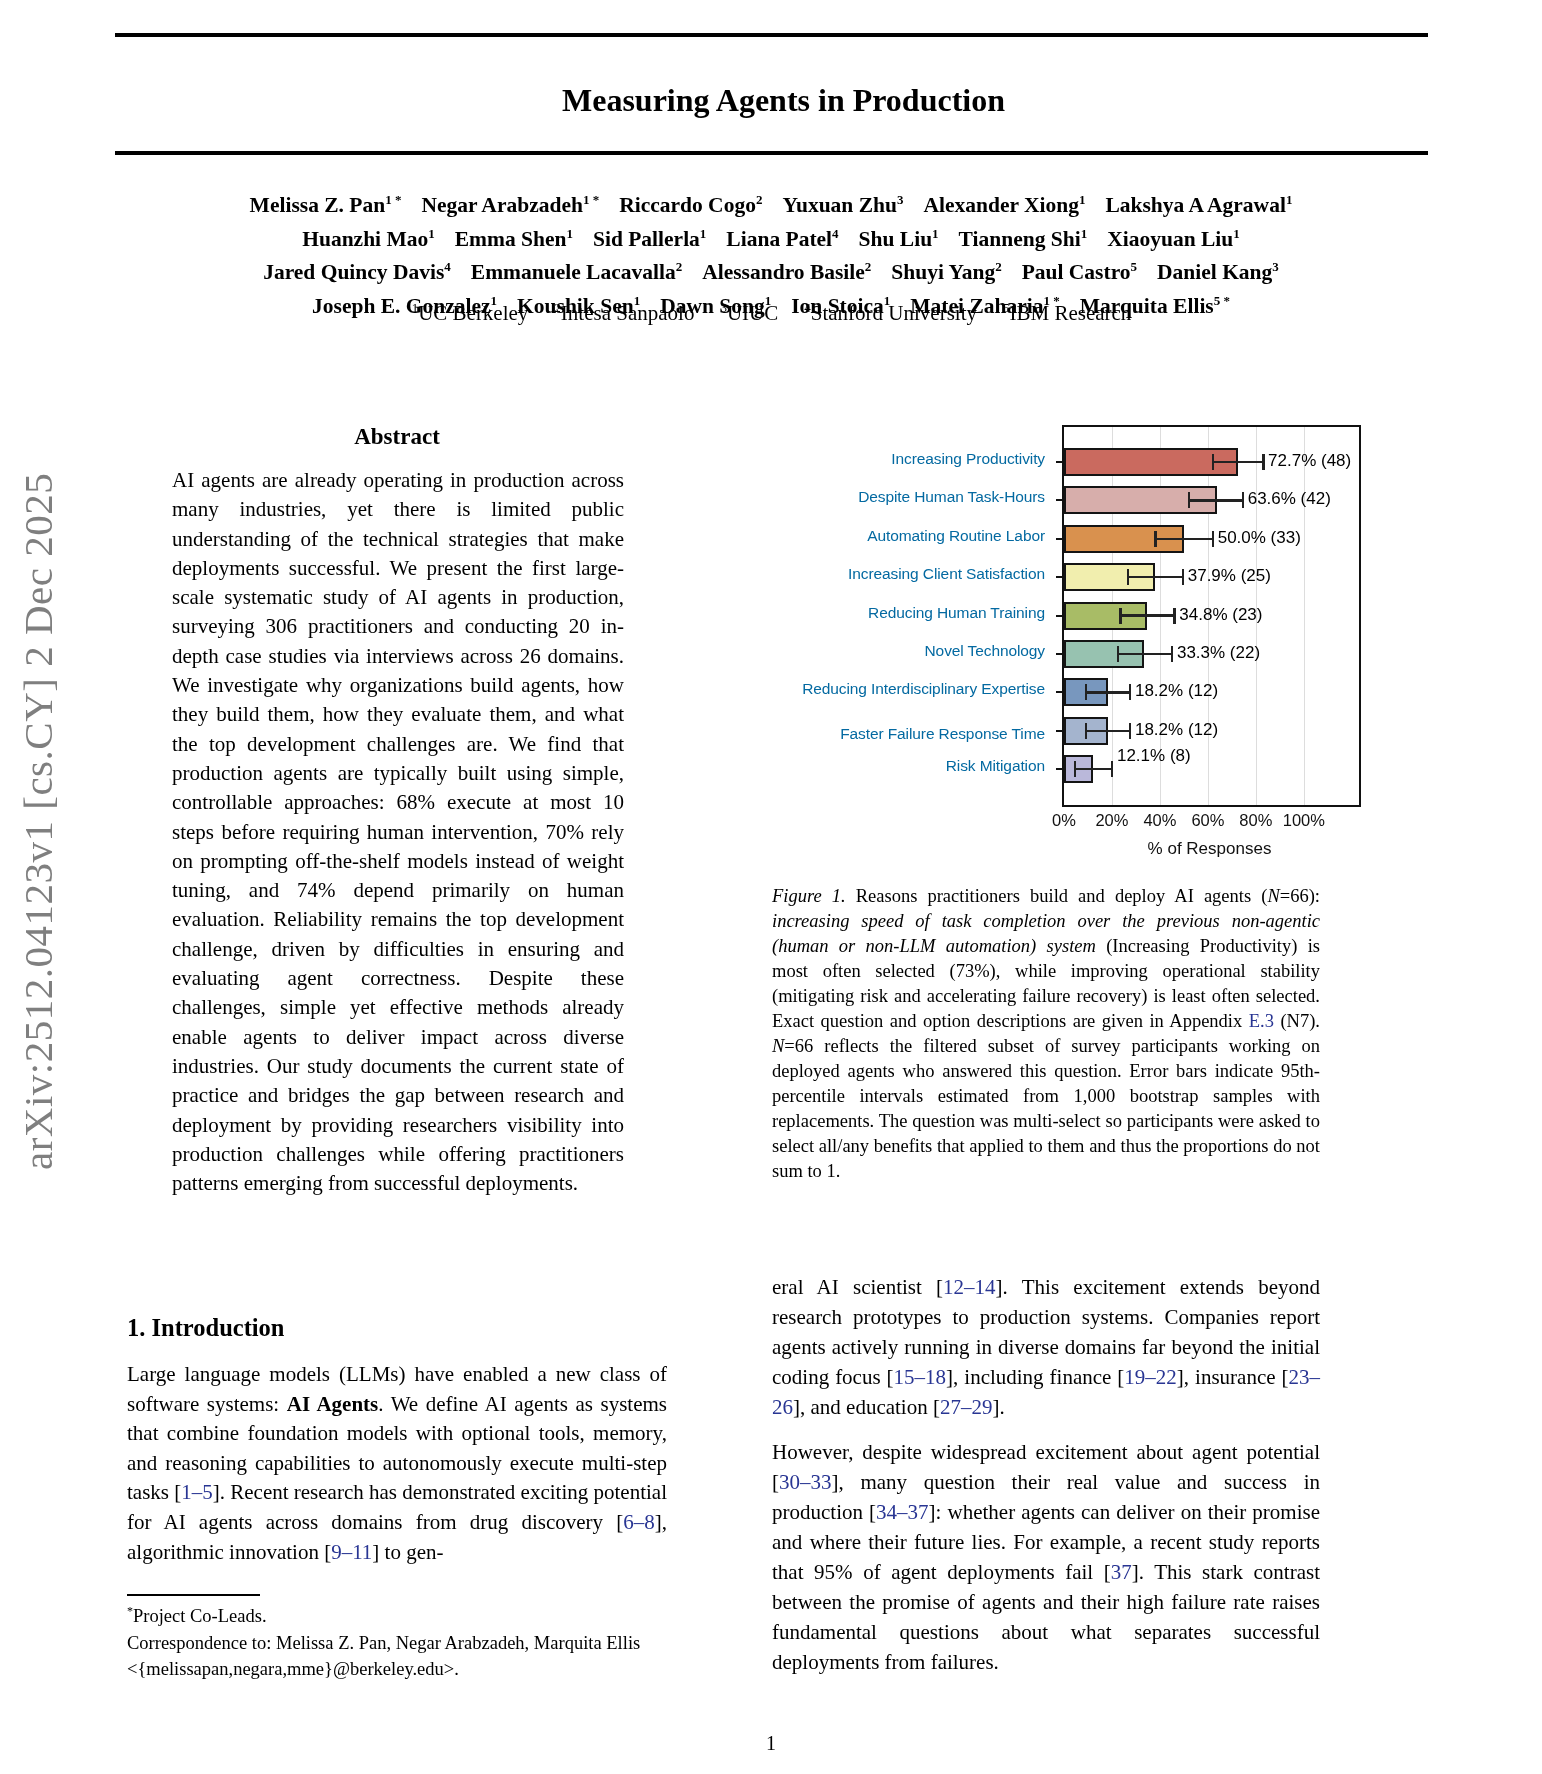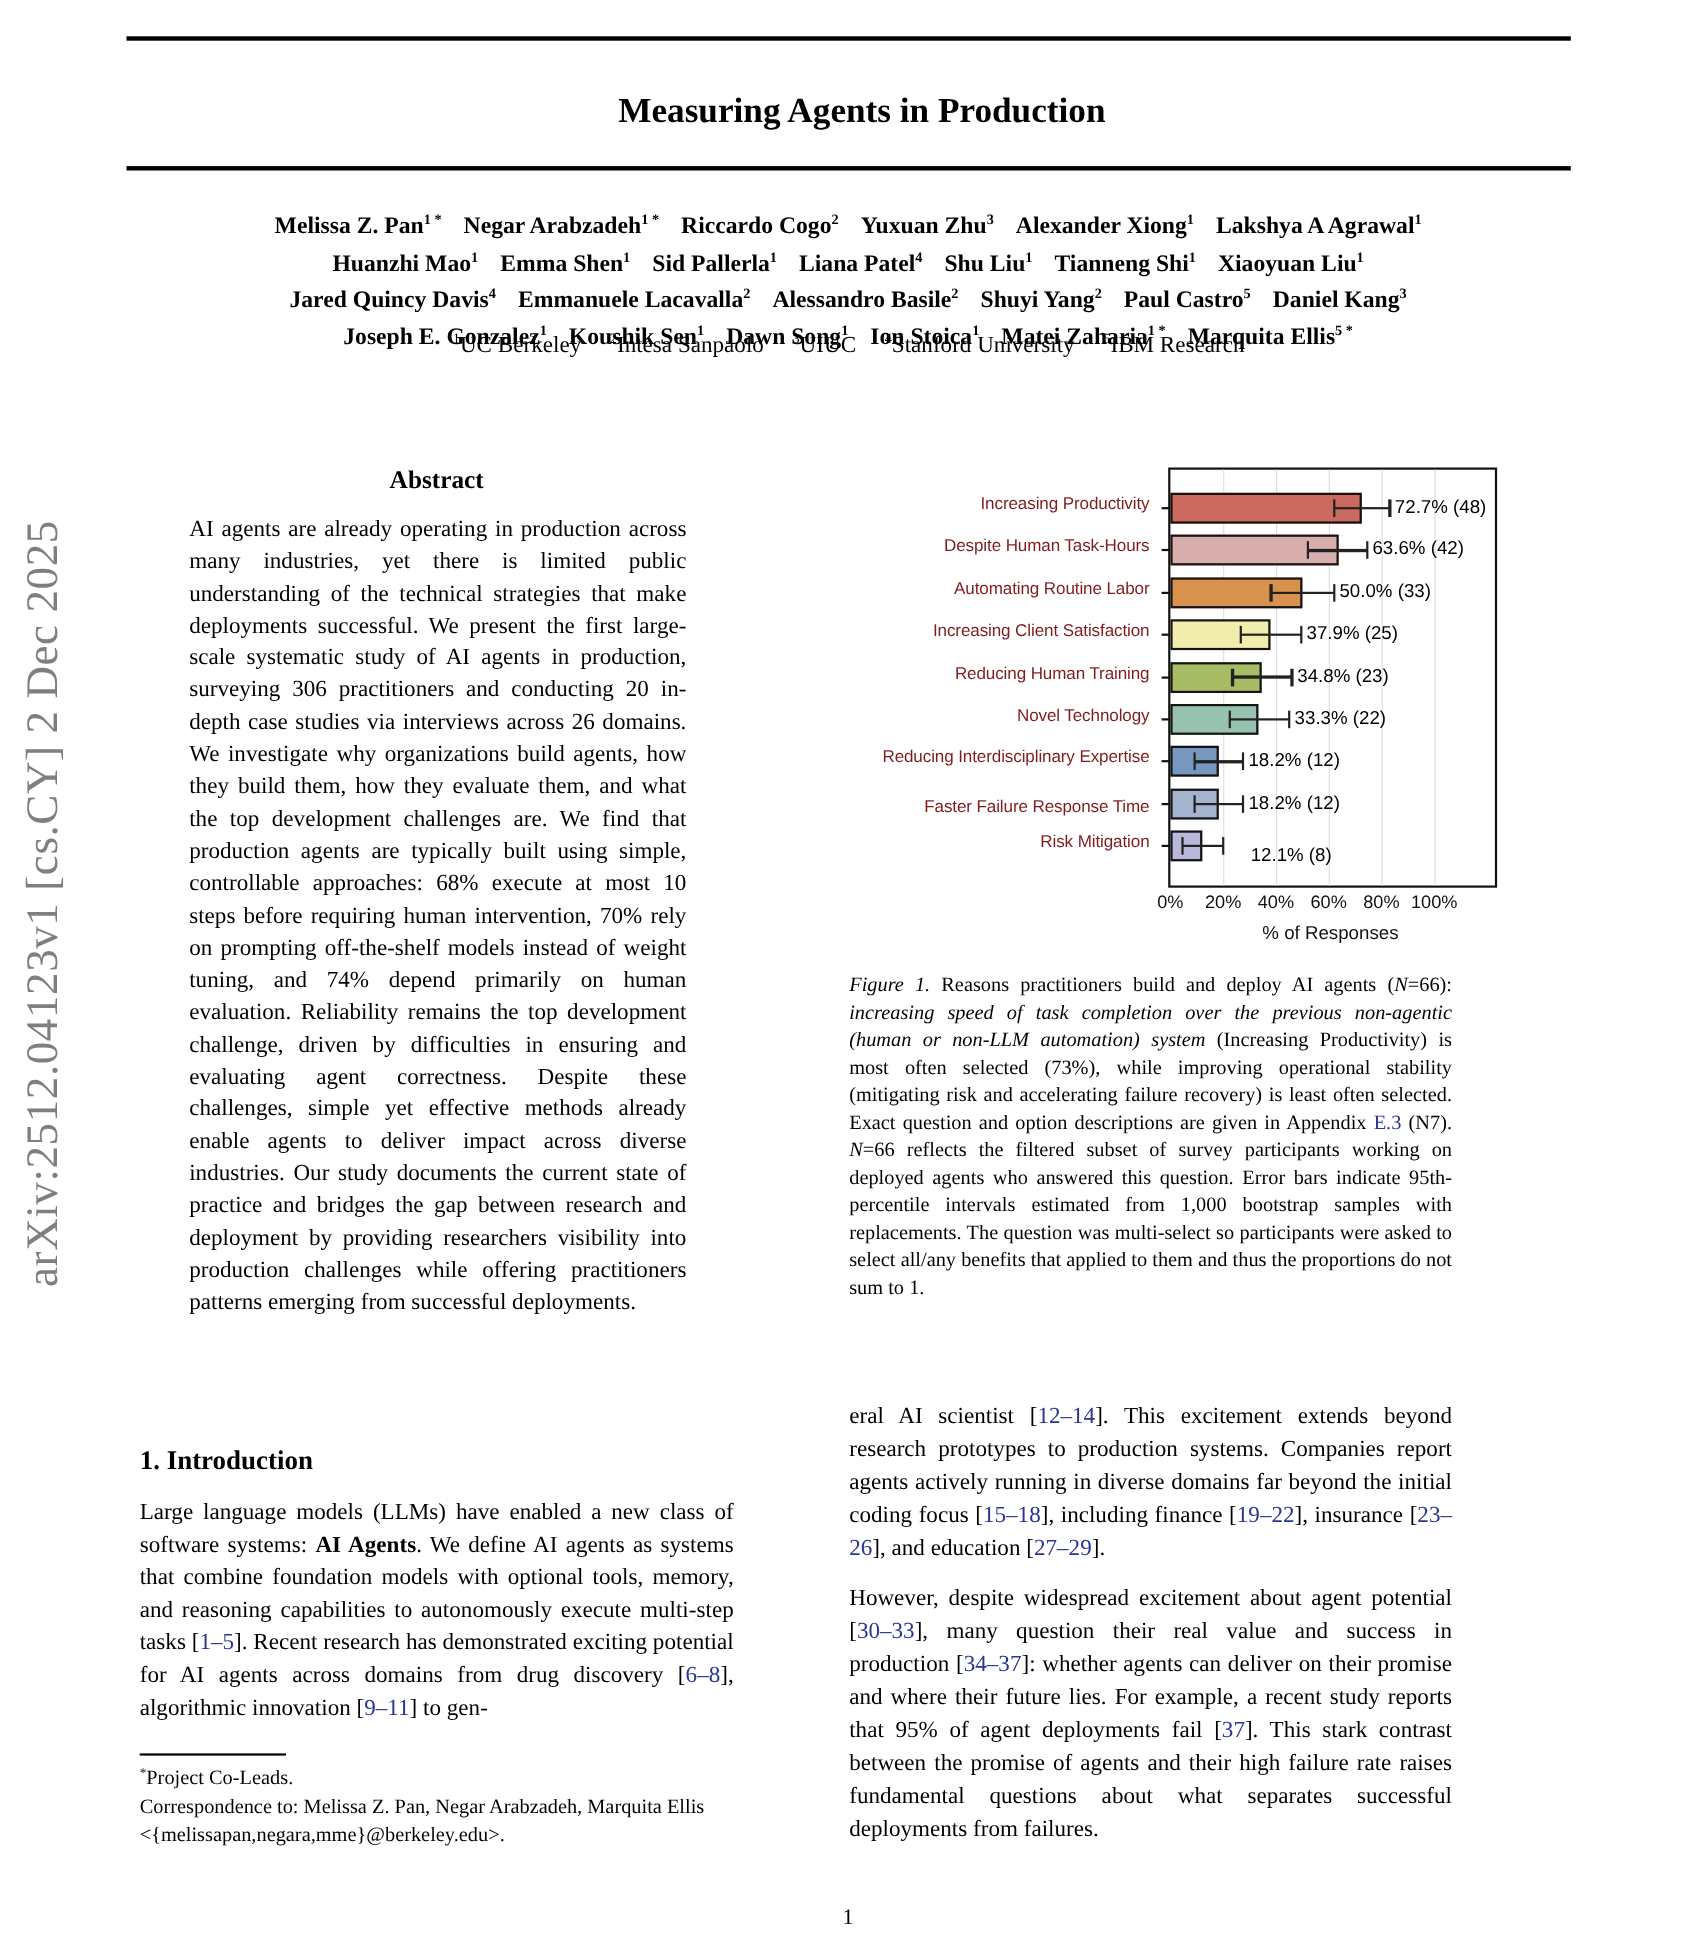--- a/index.html
+++ b/index.html
@@ -39,21 +39,21 @@
   .footnote-rule{position:absolute;left:127px;top:1594px;width:133px;height:2px;background:#000;}
   .fn1{position:absolute;left:127px;top:1604px;width:540px;font-size:18.5px;}
   .fn1 sup{font-size:12px;}
   .fn2{position:absolute;left:127px;top:1631px;width:540px;font-size:18.5px;line-height:25.5px;}
 
   
   .chart{position:absolute;left:772px;top:422px;width:600px;height:460px;
          font-family:"Liberation Sans",sans-serif;}
   .cat-labels{position:absolute;left:0;top:3px;width:282px;height:378px;}
   .cat{position:absolute;right:9px;font-size:15.5px;letter-spacing:-0.1px;
-       color:#7f1d1d;white-space:nowrap;}
+       color:#0369a1;white-space:nowrap;}
   .plot{position:absolute;left:290px;top:3px;width:295px;height:378px;
         border:2px solid #111;background:#fff;}
   .grid{position:absolute;top:0;bottom:0;width:1px;background:#dddddd;}
   .bar{position:absolute;left:0;height:28px;border:2px solid #141414;box-sizing:border-box;}
   .errline{position:absolute;height:2.5px;background:var(--err,#222);}
   .errcap{position:absolute;width:2.5px;height:16px;background:var(--err,#222);}
   .val{position:absolute;font-size:17px;color:#000;white-space:nowrap;}
   .ytick{position:absolute;left:-8px;width:8px;height:2px;background:#111;}
   .xtick{position:absolute;top:384px;transform:translateX(-50%);font-size:16.5px;color:#111;}
   .xlabel{position:absolute;left:290px;top:417px;width:295px;text-align:center;
@@ -167,21 +167,21 @@
         <div class="bar" style="top: 289.8px; width: 14.7967%; background: rgb(164, 180, 206); border-color: rgb(20, 20, 20);"></div>
         <div class="errline" style="left: 7.31707%; width: 15.0407%; top: 302.55px;"></div>
         <div class="errcap" style="left: calc(7.31707% - 1px); top: 295.8px;"></div>
         <div class="errcap" style="left: calc(22.3577% - 1px); top: 295.8px;"></div>
         <div class="val" style="left: calc(22.3577% + 5px); top: 292.8px;">18.2% (12)</div>
         <div class="ytick" style="top: 341.2px;"></div>
         <div class="bar" style="top: 328.2px; width: 9.8374%; background: rgb(186, 184, 218); border-color: rgb(20, 20, 20);"></div>
         <div class="errline" style="left: 3.65854%; width: 12.6016%; top: 340.95px;"></div>
         <div class="errcap" style="left: calc(3.65854% - 1px); top: 334.2px;"></div>
         <div class="errcap" style="left: calc(16.2602% - 1px); top: 334.2px;"></div>
-        <div class="val" style="left: calc(16.2602% + 5px); top: 341px; margin-left: 20px;">12.1% (8)</div>
+        <div class="val" style="left: calc(16.2602% + 5px); top: 319px;">12.1% (8)</div>
       </div>
     <div class="xlabel">% of Responses</div>
   </div>
 
   <div class="caption"><span style="font-style: italic;">Figure 1.</span><span> Reasons practitioners build and deploy AI agents (</span><span style="font-style: italic;">N</span><span>=66): </span><span style="font-style: italic;">increasing speed of task completion over the previous non-agentic (human or non-LLM automation) system</span><span> (Increasing Productivity) is most often selected (73%), while improving operational stability (mitigating risk and accelerating failure recovery) is least often selected. Exact question and option descriptions are given in Appendix </span><span class="cite">E.3</span><span> (N7). </span><span style="font-style: italic;">N</span><span>=66 reflects the filtered subset of survey participants working on deployed agents who answered this question. Error bars indicate 95th-percentile intervals estimated from 1,000 bootstrap samples with replacements. The question was multi-select so participants were asked to select all/any benefits that applied to them and thus the proportions do not sum to 1.</span></div>
 
   <div class="rcol">
     <p><span>eral AI scientist [</span><span class="cite">12–14</span><span>]. This excitement extends beyond research prototypes to production systems. Companies report agents actively running in diverse domains far beyond the initial coding focus [</span><span class="cite">15–18</span><span>], including finance [</span><span class="cite">19–22</span><span>], insurance [</span><span class="cite">23–26</span><span>], and education [</span><span class="cite">27–29</span><span>].</span></p>
     <p><span>However, despite widespread excitement about agent potential [</span><span class="cite">30–33</span><span>], many question their real value and success in production [</span><span class="cite">34–37</span><span>]: whether agents can deliver on their promise and where their future lies. For example, a recent study reports that 95% of agent deployments fail [</span><span class="cite">37</span><span>]. This stark contrast between the promise of agents and their high failure rate raises fundamental questions about what separates successful deployments from failures.</span></p>
   </div>

